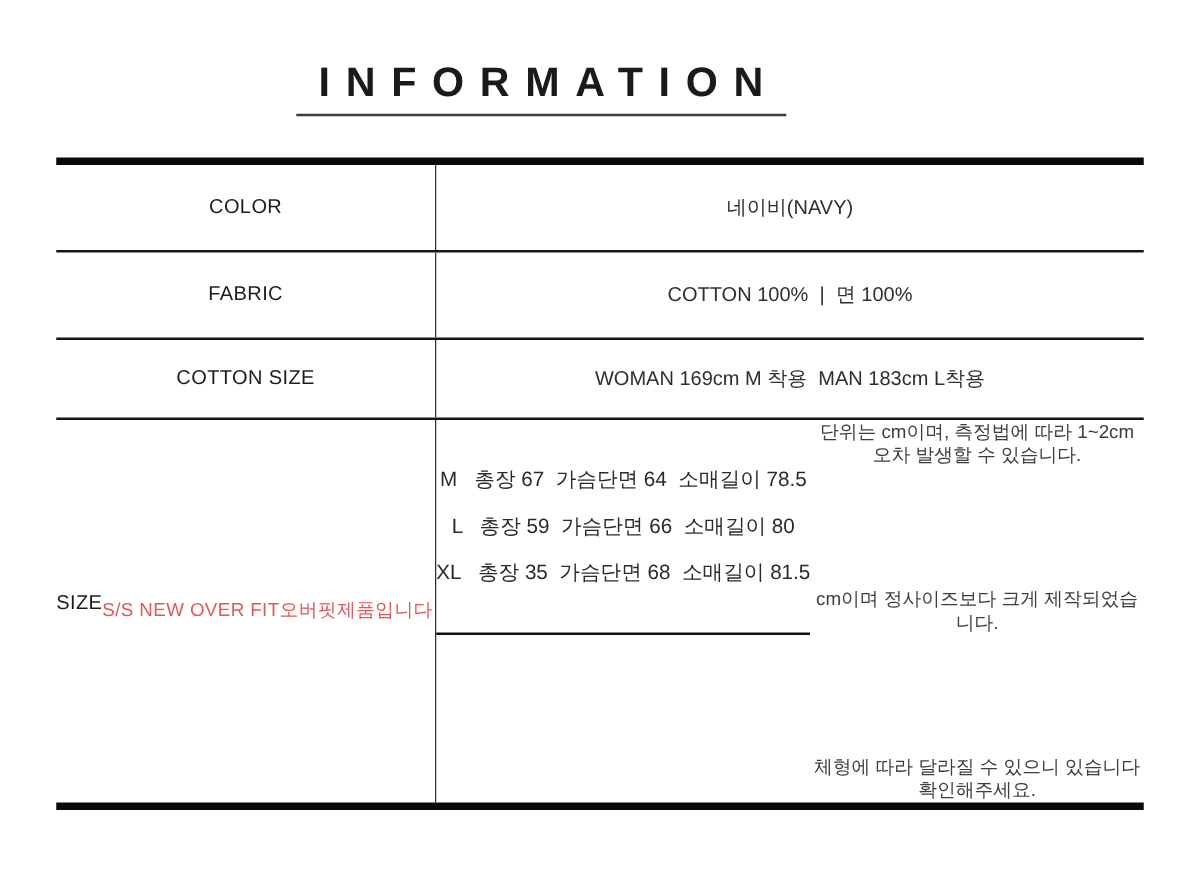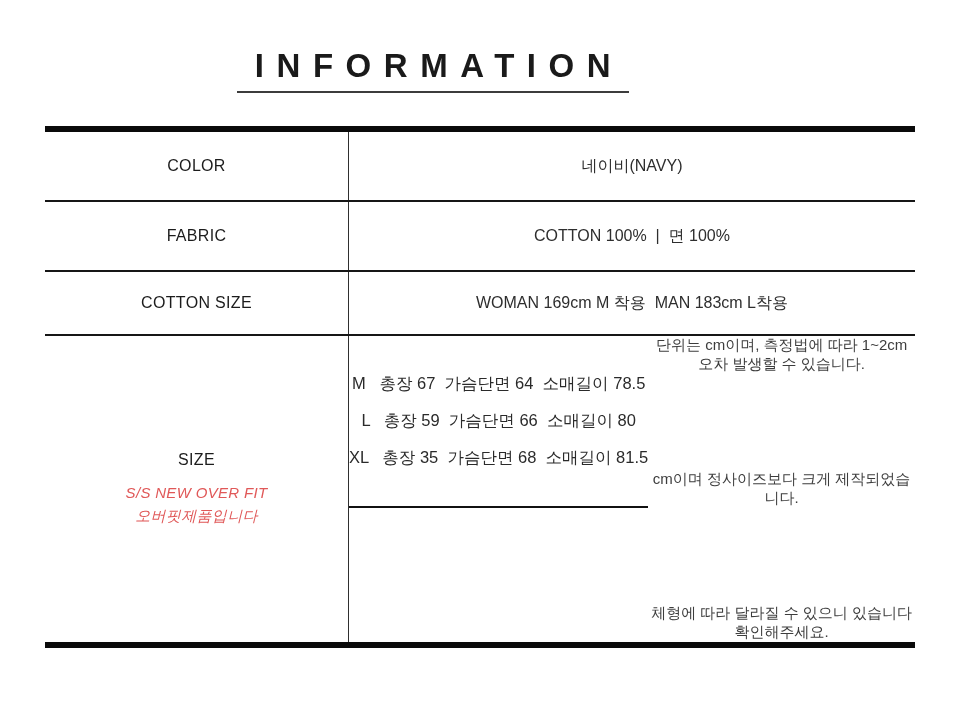--- a/index.html
+++ b/index.html
@@ -61,32 +61,31 @@
     font-size: 16px;
     color: #2e2e2e;
     white-space: pre-wrap;
   }
   .row-color  { height: 70px; }
   .row-fabric { height: 70px; }
   .row-model  { height: 64px; }
   .row-size   { height: 306px; }
 
   .size-label-cell {
-    flex-direction: column;
-    justify-content: center;
+    flex-direction: row;
+    justify-content: flex-start;
   }
   .size-label-main {
     font-size: 16px;
     color: #1c1c1c;
     margin-bottom: 12px;
   }
   .size-label-red {
     font-size: 15px;
     line-height: 1.55;
-    font-style: italic;
   }
   .size-value-cell {
     flex-direction: row;
     align-items: stretch;
     justify-content: flex-start;
     white-space: normal;
   }
   .sizes-block {
     height: 172px;
     display: flex;

